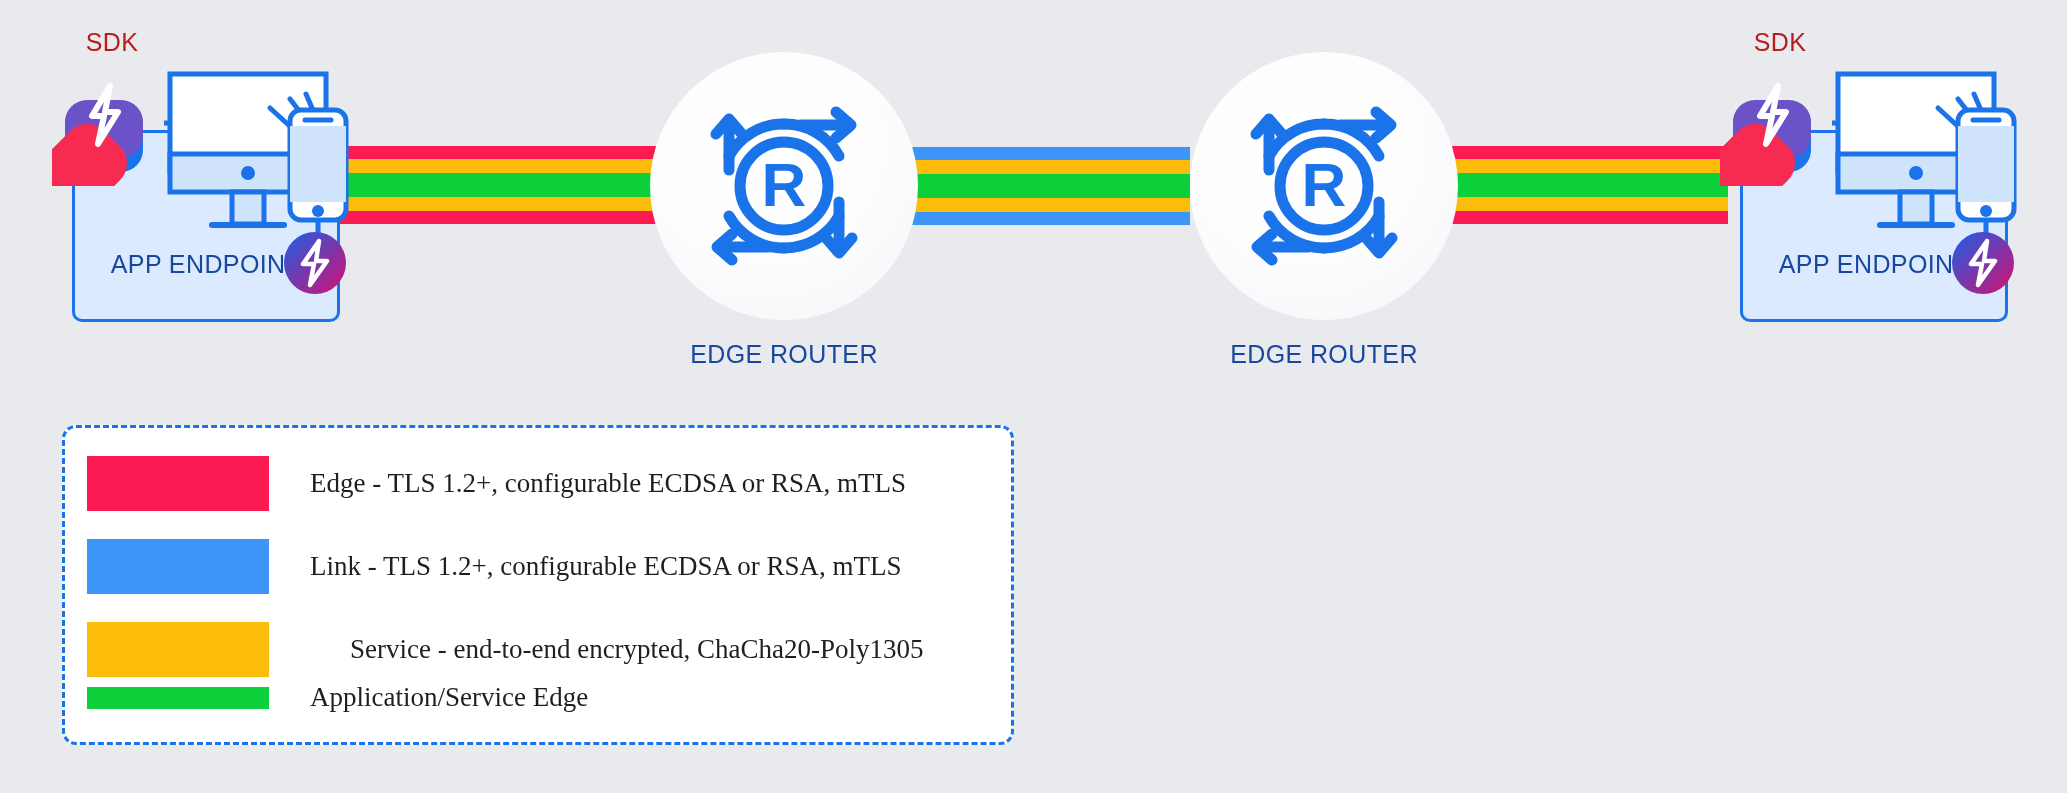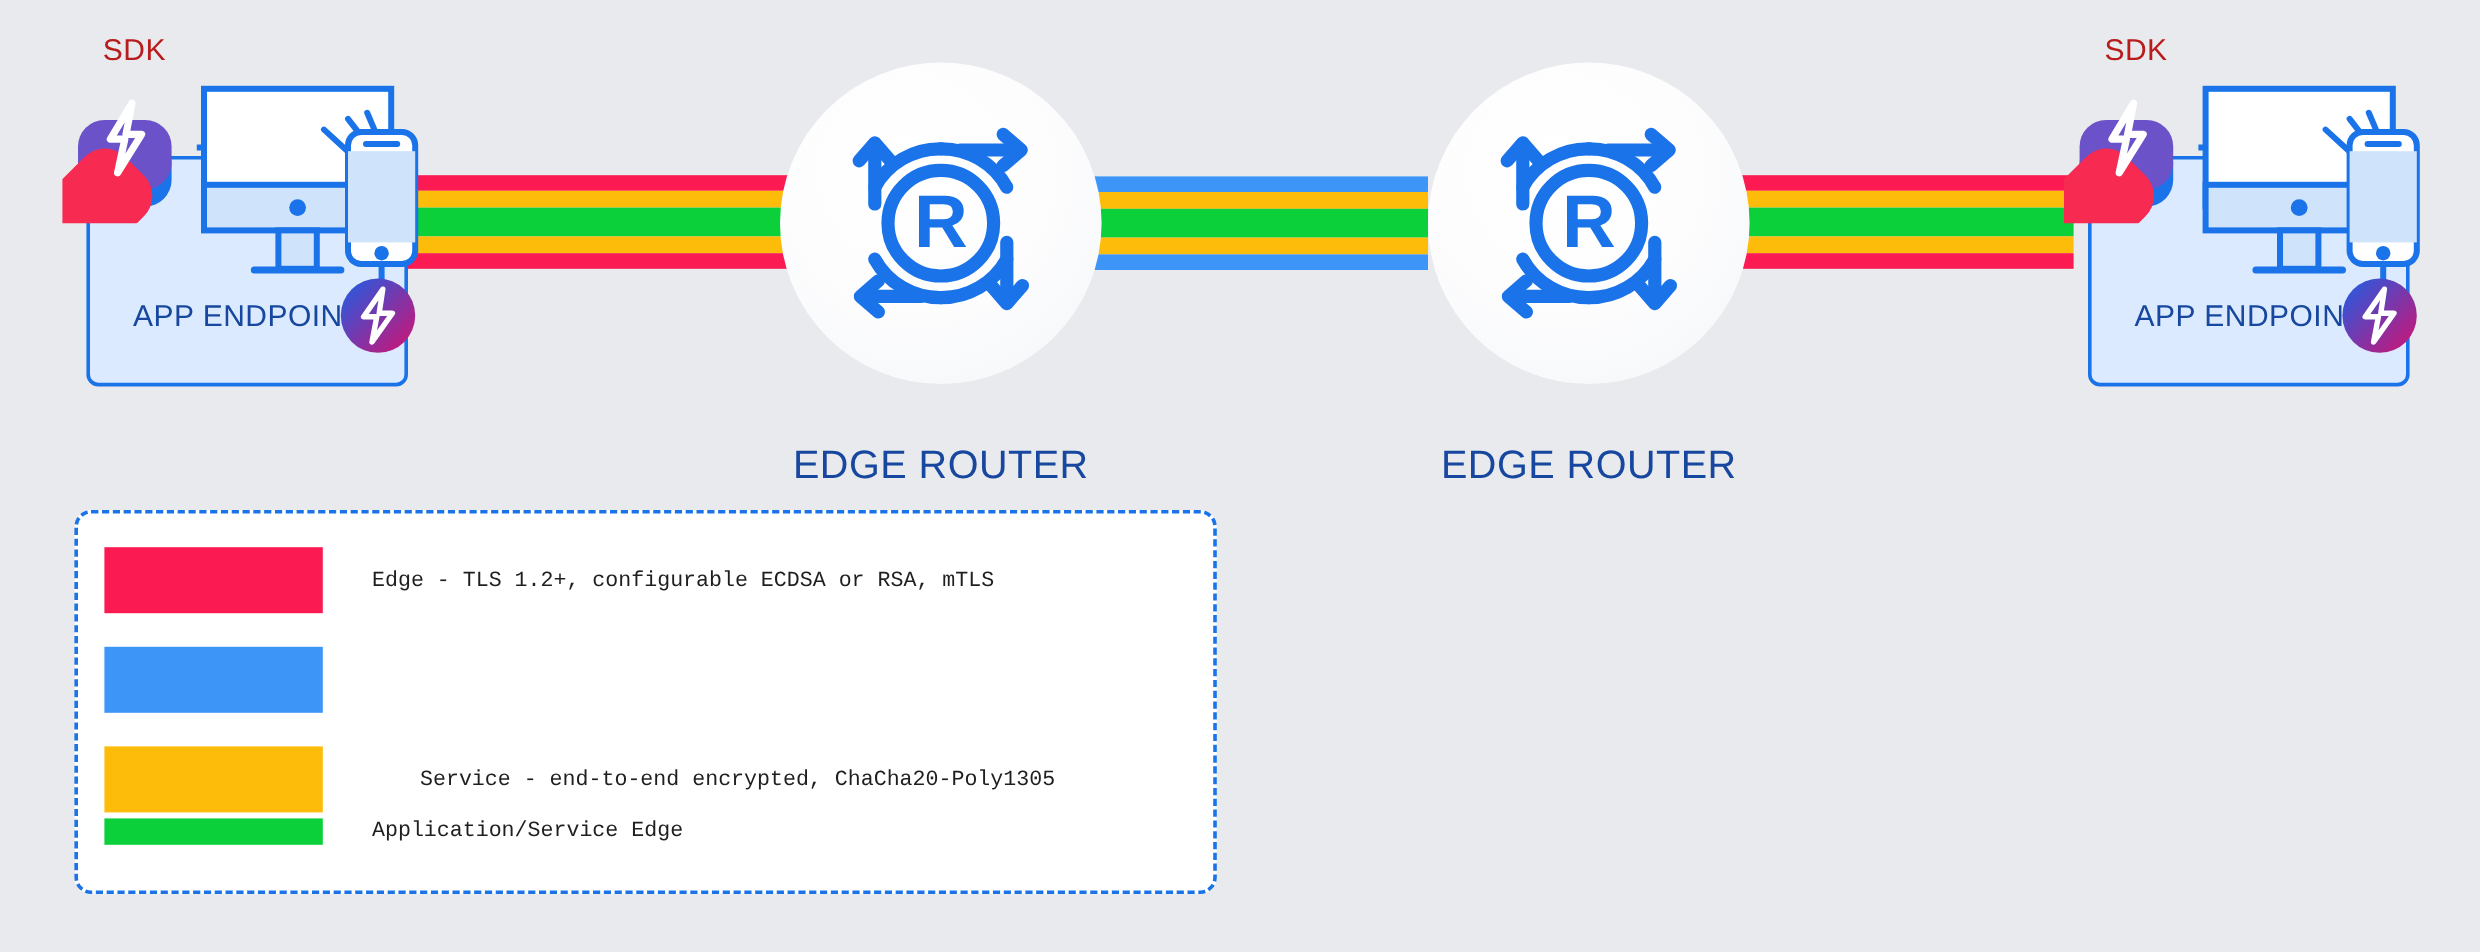--- a/index.html
+++ b/index.html
@@ -22,21 +22,21 @@
   
   .router { position: absolute; width: 268px; height: 268px; }
   .router-disc {
     position: absolute; left: 0; top: 0; width: 268px; height: 268px;
     border-radius: 50%;
     background: radial-gradient(circle at 42% 34%, #ffffff 0%, #fdfdfe 48%, #f3f5f7 100%);
   }
   .router-icon { position: absolute; left: 42px; top: 42px; width: 184px; height: 184px; }
   .router-label {
     position: absolute; top: 288px; left: 50%; transform: translateX(-50%);
-    white-space: nowrap; color: #17479e; font-size: 33px; letter-spacing: .4px; margin-top: 28px;
+    white-space: nowrap; color: #17479e; font-size: 25px; letter-spacing: .4px;
   }
 
   
   .endpoint { position: absolute; width: 300px; height: 250px; }
   .ep-box {
     position: absolute; left: 12px; top: 80px; width: 268px; height: 192px;
     background: #dbeafe; border: 3px solid #1a73e8; border-radius: 10px;
   }
   .ep-label {
     position: absolute; left: 12px; top: 200px; width: 268px; text-align: center;
@@ -51,22 +51,22 @@
   .ep-badge { position: absolute; left: 222px; top: 180px; width: 66px; height: 66px; }
 
   
   .legend {
     position: absolute; left: 62px; top: 425px; width: 952px; height: 320px;
     background: #ffffff; border: 3px dashed #1a73e8; border-radius: 14px;
   }
   .legend-row { position: absolute; left: 22px; display: flex; align-items: center; }
   .legend-swatch { width: 182px; flex: 0 0 182px; }
   .legend-text {
-    margin-left: 41px; color: #1f1f1f; font-size: 18px; white-space: nowrap;
-    font-family: Liberation Mono, monospace;
+    margin-left: 41px; color: #1f1f1f; font-size: 27px; white-space: nowrap;
+    font-family: Liberation Serif, serif;
   }
 </style>
 </head>
 <body>
 
 <div id="stage">
 
   <div class="pipe-layer">
 
     <div class="band" style="left:340px; top:146px; width:322px; height:13px; background:#fb1b52;"></div>
@@ -227,20 +227,21 @@
     </svg>
   </div>
 
   <div class="legend">
     <div class="legend-row" style="top:28px;">
       <div class="legend-swatch" style="height:55px; background:#fb1b52;"></div>
       <div class="legend-text">Edge - TLS 1.2+, configurable ECDSA or RSA, mTLS</div>
     </div>
     <div class="legend-row" style="top:111px;">
       <div class="legend-swatch" style="height:55px; background:#3d96f7;"></div>
+      <div class="legend-text">Link - TLS 1.2+, configurable ECDSA or RSA, mTLS</div>
     </div>
     <div class="legend-row" style="top:194px;gap:40px;">
       <div class="legend-swatch" style="height:55px; background:#fdbc0a;"></div>
       <div class="legend-text">Service - end-to-end encrypted, ChaCha20-Poly1305</div>
     </div>
     <div class="legend-row" style="top:254px;">
       <div class="legend-swatch" style="height:22px; background:#0bd03a;"></div>
       <div class="legend-text">Application/Service Edge</div>
     </div>
   </div>

